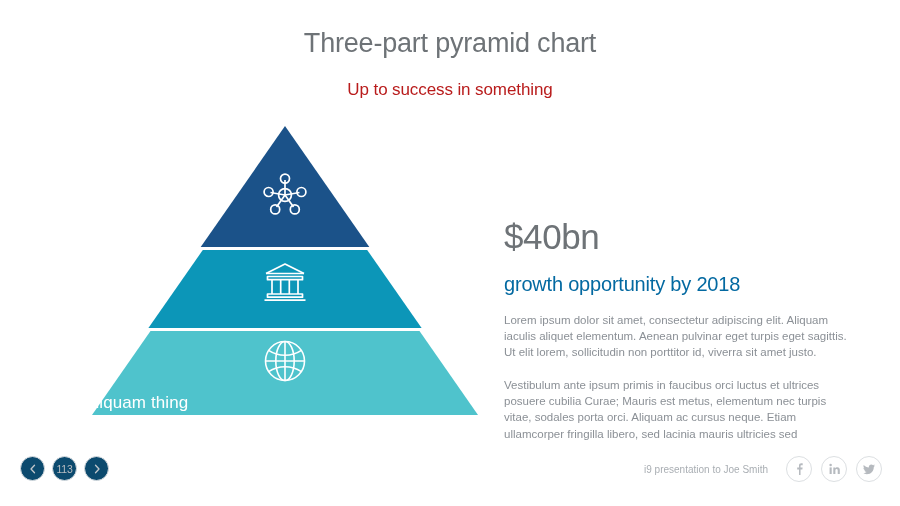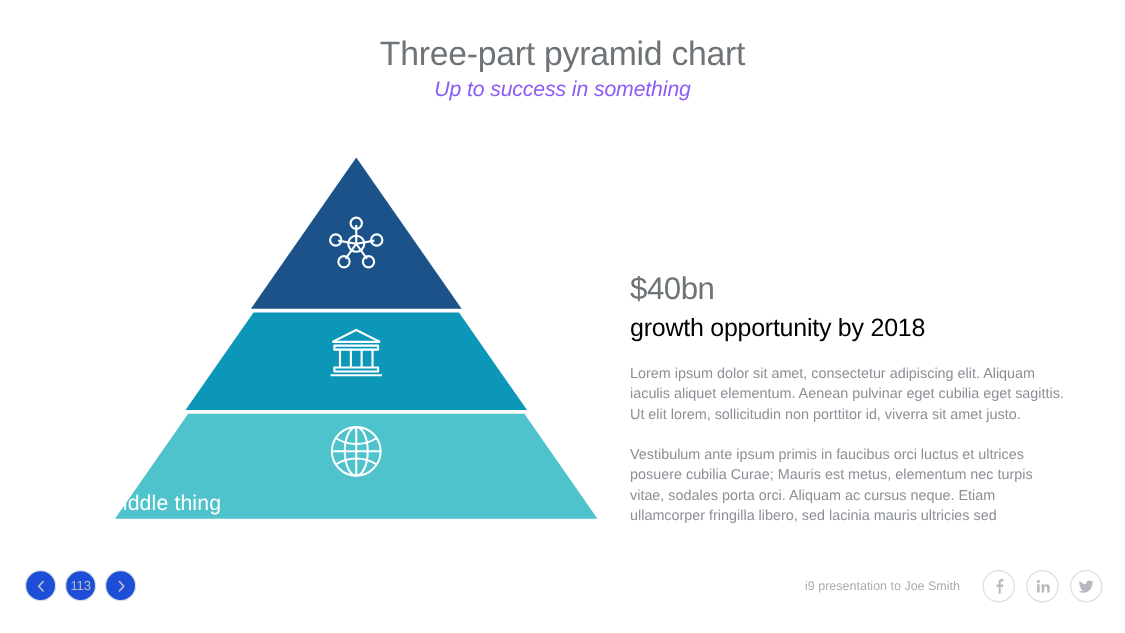--- a/index.html
+++ b/index.html
@@ -32,26 +32,25 @@
     text-align: center;
   }
   .slide-title {
     font-size: 27px;
     font-weight: 400;
     color: #6e7377;
     letter-spacing: -0.2px;
     line-height: 1.15;
   }
   .slide-subtitle {
-    margin-top: 3px;
+    margin-top: 21px;
     font-size: 17px;
     font-weight: 400;
-    color: #8b5cf6;
+    color: #b91c1c;
     letter-spacing: -0.1px;
-    font-style: italic;
   }
 
   
   .pyramid-wrap {
     position: absolute;
     left: 84px;
     top: 126px;
     width: 402px;
     height: 290px;
   }
@@ -83,32 +82,32 @@
   .tier-icon.bottom { top: 212px; }
 
   
   .content {
     position: absolute;
     left: 504px;
     top: 218px;
     width: 352px;
   }
   .stat-value {
-    font-size: 25px;
+    font-size: 35px;
     font-weight: 400;
     color: #6e7377;
     line-height: 1.08;
     letter-spacing: -0.4px;
   }
   .stat-caption {
     font-size: 20px;
     font-weight: 400;
-    color: #000000;
+    color: #0369a1;
     line-height: 1.2;
-    margin-top: 6px;
+    margin-top: 16px;
     letter-spacing: -0.2px;
   }
   .body-para {
     font-size: 11.5px;
     line-height: 1.42;
     color: #8b9096;
     margin-top: 16px;
   }
   .body-para.second { }
 
@@ -131,21 +130,21 @@
   .circle-btn {
     width: 25px;
     height: 25px;
     border-radius: 50%;
     border: 1px solid #dcdfe2;
     display: flex;
     align-items: center;
     justify-content: center;
     color: #c3c7cb;
     font-size: 10px;
-    background: #1d4ed8;
+    background: #0c4a6e;
     box-sizing: border-box;
   }
   .circle-btn.page {
     color: #b9bdc2;
     font-size: 10.5px;
     letter-spacing: -0.2px;
   }
   .footer-right {
     position: absolute;
     right: 18px;
@@ -227,27 +226,27 @@
         <circle cx="23" cy="23" r="19.5"></circle>
         <line x1="23" y1="3.5" x2="23" y2="42.5"></line>
         <line x1="3.5" y1="23" x2="42.5" y2="23"></line>
         <ellipse cx="23" cy="23" rx="9.2" ry="19.5"></ellipse>
         <path d="M6.6 12.4 A 30 30 0 0 0 39.4 12.4"></path>
         <path d="M6.6 33.6 A 30 30 0 0 1 39.4 33.6"></path>
       </svg>
     </div>
 
     <div class="tier-label top">Top thing</div>
-    <div class="tier-label bottom">Middle thing</div>
+    <div class="tier-label bottom">Aliquam thing</div>
   </div>
 
   <div class="content">
     <div class="stat-value">$40bn</div>
     <div class="stat-caption">growth opportunity by 2018</div>
-    <p class="body-para">Lorem ipsum dolor sit amet, consectetur adipiscing elit. Aliquam iaculis aliquet elementum. Aenean pulvinar eget cubilia eget sagittis. Ut elit lorem, sollicitudin non porttitor id, viverra sit amet justo.</p>
+    <p class="body-para">Lorem ipsum dolor sit amet, consectetur adipiscing elit. Aliquam iaculis aliquet elementum. Aenean pulvinar eget turpis eget sagittis. Ut elit lorem, sollicitudin non porttitor id, viverra sit amet justo.</p>
     <p class="body-para second">Vestibulum ante ipsum primis in faucibus orci luctus et ultrices posuere cubilia Curae; Mauris est metus, elementum nec turpis vitae, sodales porta orci. Aliquam ac cursus neque. Etiam ullamcorper fringilla libero, sed lacinia mauris ultricies sed</p>
   </div>
 
   <div class="footer">
 
     <div class="footer-left">
       <div class="circle-btn">
         <svg width="8" height="10" viewBox="0 0 8 10" fill="none" stroke="#c3c7cb" stroke-width="1.3" stroke-linecap="round" stroke-linejoin="round">
           <polyline points="5.5,1.2 2,5 5.5,8.8"></polyline>
         </svg>

